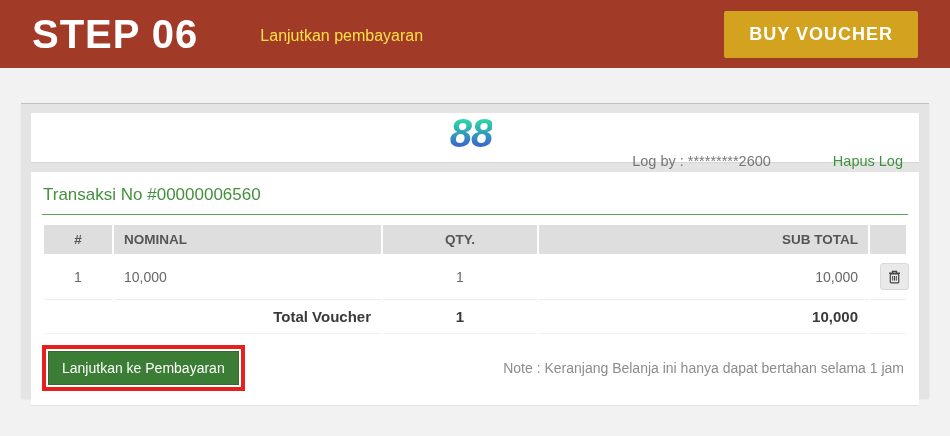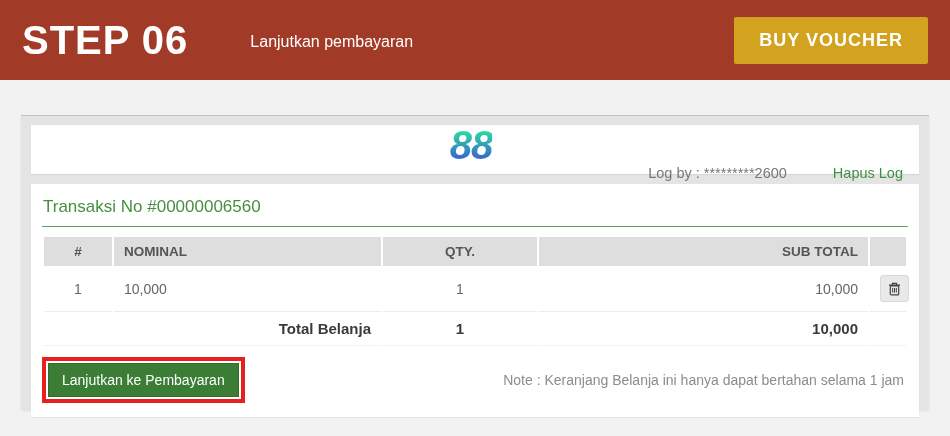--- a/index.html
+++ b/index.html
@@ -5,35 +5,35 @@
   * { margin:0; padding:0; box-sizing:border-box; }
   html,body { width:950px; height:436px; }
   body {
     font-family:"Liberation Sans", sans-serif;
     background:#f2f2f2;
     overflow:hidden;
   }
 
   
   .top-bar {
-    height:80px;
+    height:68px;
     background:#a23a28;
     display:flex;
     align-items:center;
-    padding:0 22px;
+    padding:0 32px;
   }
   .step-label {
     color:#fff;
     font-size:40px;
     font-weight:700;
     letter-spacing:1px;
     line-height:1;
   }
   .step-desc {
-    color:#ffffff;
+    color:#fde047;
     font-size:16px;
     margin-left:62px;
     margin-top:4px;
     text-align:center;
   }
   .buy-btn {
     margin-left:auto;
     background:#d3a21f;
     color:#fff;
     border:none;
@@ -77,21 +77,21 @@
   @supports ((-webkit-background-clip:text) or (background-clip:text)) {
     .logo-88, .logo-voucher {
       background:linear-gradient(180deg,#2bdba4 15%,#3a5bd0 90%);
       -webkit-background-clip:text;
       background-clip:text;
       color:transparent;
     }
   }
   .logo-88 { font-size:40px; }
   .logo-voucher { font-size:26px; margin-left:-7px; padding-bottom:1px; }
-  .log-info { margin-left:auto; display:flex; align-items:center; gap:46px; }
+  .log-info { margin-left:auto; display:flex; align-items:center; gap:62px; }
   .log-by { color:#777; font-size:14.5px; }
   .hapus-log { color:#3f9142; font-size:14.5px; text-decoration:none; cursor:pointer; }
 
   
   .content {
     background:#fff;
     padding:9px 11px 14px 11px;
     box-shadow:0 1px 1px rgba(0,0,0,0.06);
   }
   .trx-title {
@@ -219,21 +219,21 @@
               <svg width="13" height="14" viewBox="0 0 13 14">
                 <path d="M1 3.2h11" stroke="#444" stroke-width="1.4" fill="none"></path>
                 <path d="M4.4 3V1.4h4.2V3" stroke="#444" stroke-width="1.2" fill="none"></path>
                 <rect x="2.3" y="3.9" width="8.4" height="9" rx="1" stroke="#444" stroke-width="1.2" fill="none"></rect>
                 <path d="M4.7 6v4.6 M6.5 6v4.6 M8.3 6v4.6" stroke="#444" stroke-width="1" fill="none"></path>
               </svg>
             </span>
           </td>
         </tr>
         <tr class="total-row">
-          <td colspan="2" class="ta-r">Total Belanja</td>
+          <td colspan="2" class="ta-r">Total Voucher</td>
           <td class="ta-c">1</td>
           <td class="ta-r">10,000</td>
           <td></td>
         </tr>
       </tbody>
     </table>
 
     <div class="actions">
       <div class="highlight">
         <button class="continue-btn">Lanjutkan ke Pembayaran</button>

